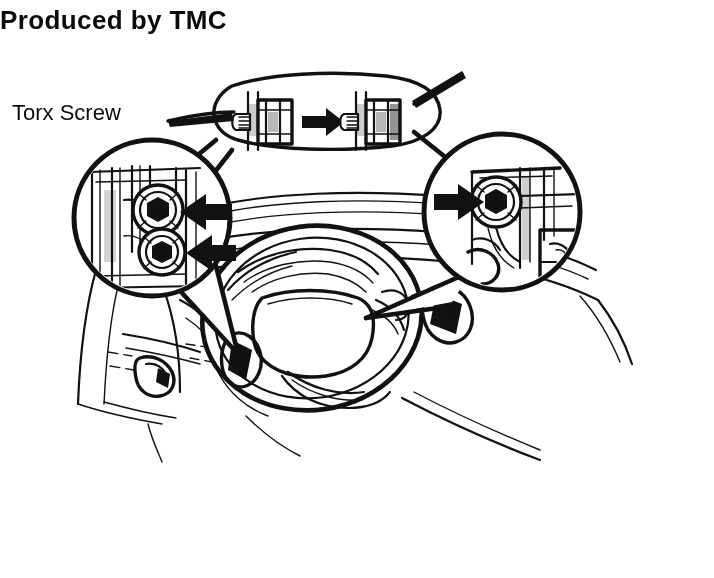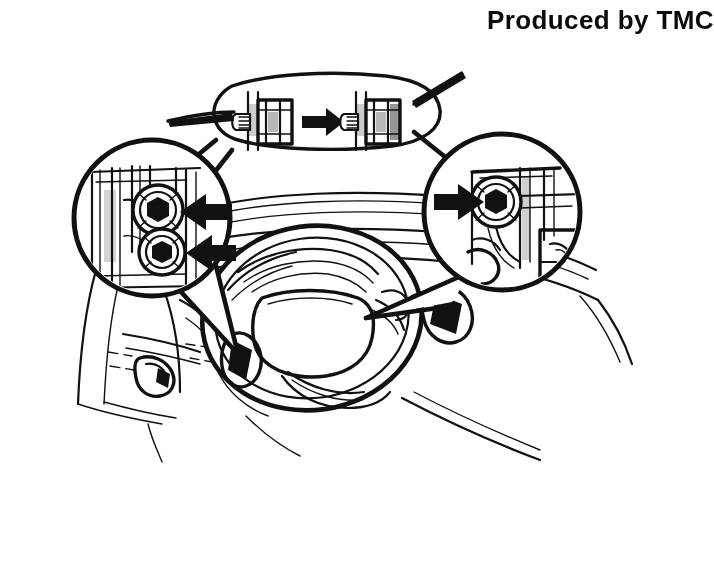--- a/index.html
+++ b/index.html
@@ -20,21 +20,21 @@
     left: 0;
     top: 0;
     width: 714px;
     height: 578px;
   }
   .fig-title {
     position: absolute;
     left: 0;
     top: 5px;
     width: 714px;
-    text-align: right;
+    text-align: left;
     font-family: "Liberation Sans", sans-serif;
     font-size: 26px;
     font-weight: bold;
     letter-spacing: 0.4px;
     color: #0a0a0a;
     white-space: nowrap;
   }
   .callout-label {
     position: absolute;
     font-family: "Liberation Sans", sans-serif;
@@ -54,20 +54,21 @@
   .xthick { stroke-width: 4.6; }
   .wht { fill: #ffffff; }
 </style>
 </head>
 <body>
 
 <div id="figure-root">
 
   <div class="fig-title">Produced by TMC</div>
 
+  <div class="callout-label" id="label-torx-screw">Torx Screw</div>
 
 
   <svg width="714" height="578" viewBox="0 0 714 578">
 
     <g>
 
       <path class="ln med" d="M205 208 C 270 192, 360 190, 440 196 C 500 201, 545 212, 580 228"></path>
       <path class="ln thin" d="M207 216 C 272 200, 362 198, 441 204 C 500 209, 544 219, 578 234"></path>
       <path class="ln thin" d="M212 226 C 276 211, 364 209, 442 215 C 500 220, 542 229, 574 243"></path>
 

